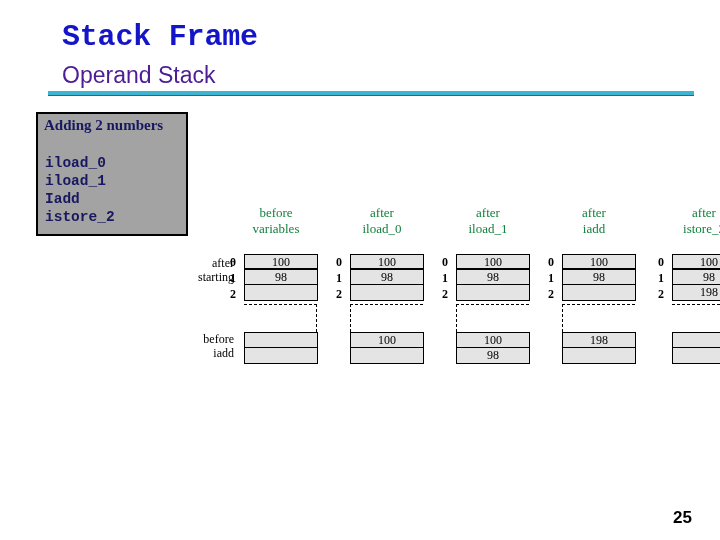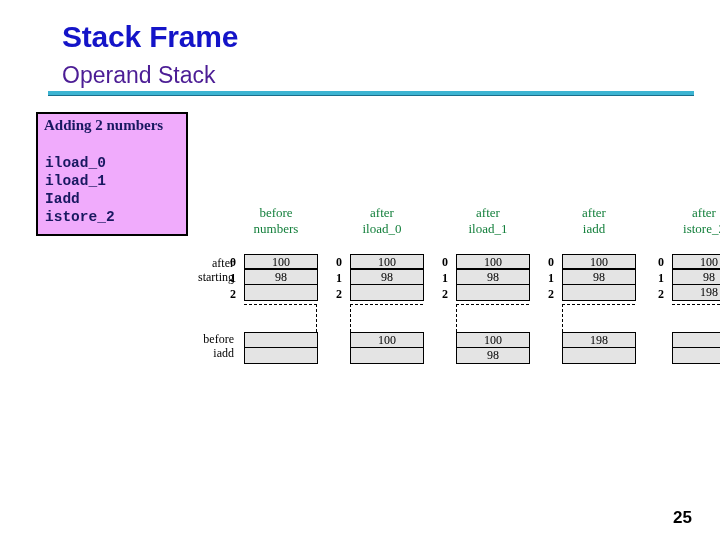--- a/index.html
+++ b/index.html
@@ -13,21 +13,21 @@
     font-family: "Liberation Sans", sans-serif;
     position: relative;
     overflow: hidden;
   }
 
   
   #slide-title {
     position: absolute;
     left: 62px;
     top: 20px;
-    font-family: Liberation Sans, sans-serif;
+    font-family: Liberation Mono, monospace;
     font-size: 30px;
     font-weight: bold;
     color: #1414c8;
     letter-spacing: -0.2px;
     white-space: nowrap;
   }
   #slide-subtitle {
     position: absolute;
     left: 62px;
     top: 62px;
@@ -48,21 +48,21 @@
   }
 
   
   #code-box {
     position: absolute;
     left: 36px;
     top: 112px;
     width: 152px;
     height: 124px;
     border: 2px solid #000000;
-    background: #f0abfc;
+    background: #a3a3a3;
     box-sizing: border-box;
   }
   #code-caption {
     position: absolute;
     left: 6px;
     top: 3px;
     font-family: "Liberation Serif", serif;
     font-size: 15px;
     font-weight: bold;
     color: #181860;
@@ -244,21 +244,21 @@
     <span>starting</span>
   </div>
 
   <div class="row-label" id="label-operand-stack">
     <span>before</span><br>
     <span>iadd</span>
   </div>
 
   <div id="columns-host">
       <div class="state-column" style="left: 66px;">
-        <div class="col-header"><span>before</span><span class="hdr-line2">numbers</span></div>
+        <div class="col-header"><span>before</span><span class="hdr-line2">variables</span></div>
         <div class="lv-indices">
           <div class="lv-index">0</div>
           <div class="lv-index">1</div>
           <div class="lv-index">2</div>
         </div>
         <div class="lv-cells">
           <div class="lv-cell thick-under">100</div>
           <div class="lv-cell">98</div>
           <div class="lv-cell"></div>
         </div>

